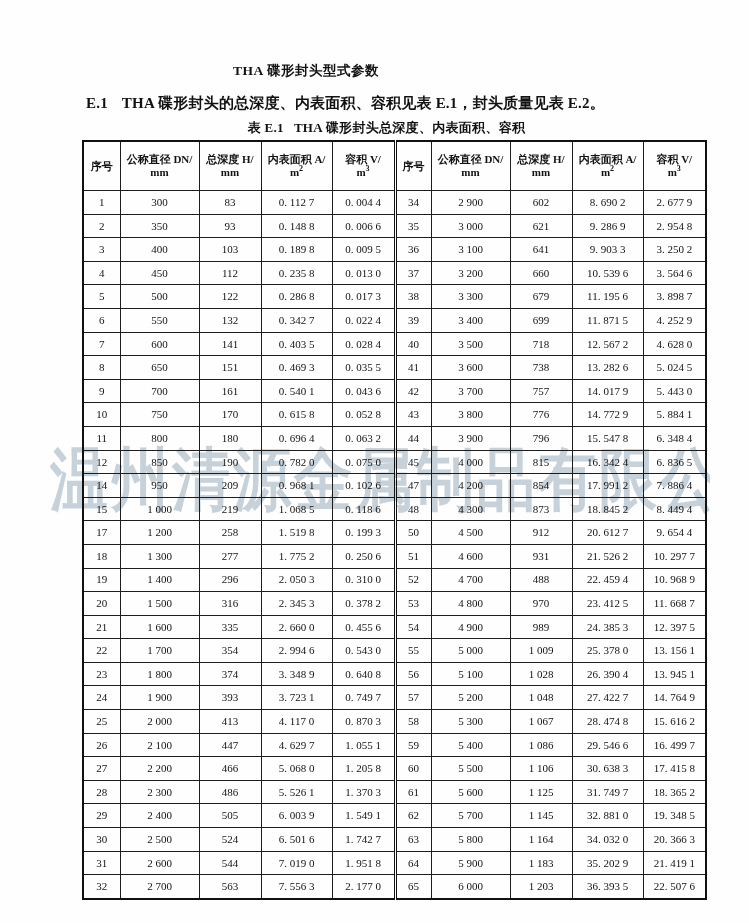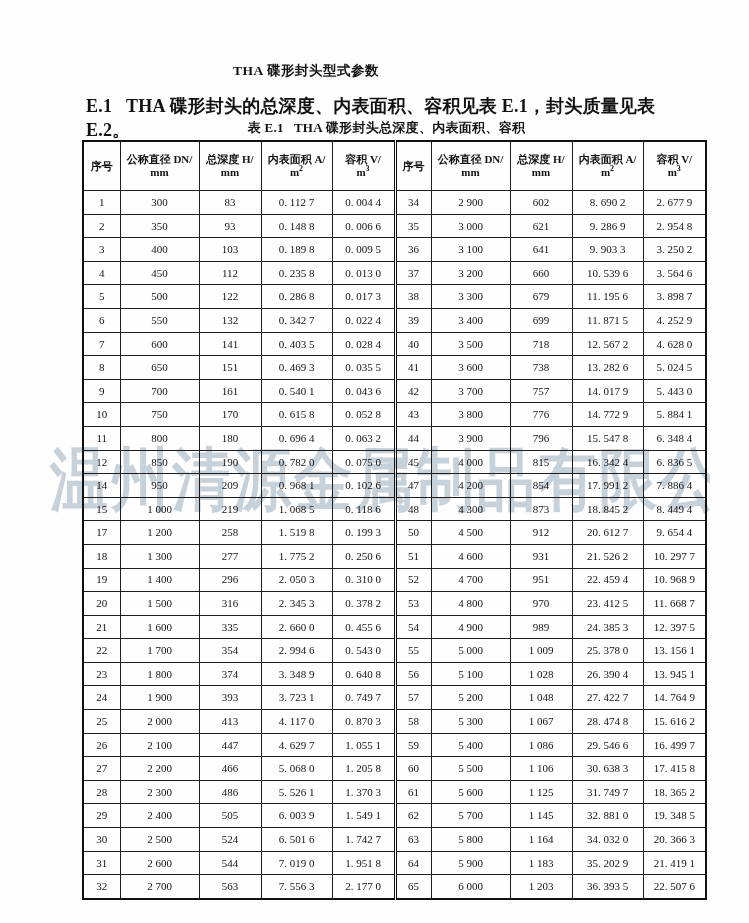--- a/index.html
+++ b/index.html
@@ -61,21 +61,21 @@
     font-size: 13.5px;
     font-weight: bold;
     letter-spacing: 0.5px;
     z-index: 3;
   }
   #clause-para {
     position: absolute;
     top: 94px;
     left: 86px;
     width: 600px;
-    font-size: 18px;
+    font-size: 15px;
     font-weight: bold;
     letter-spacing: 0.2px;
     z-index: 3;
   }
   #clause-para .clause-num {
     margin-right: 14px;
   }
   #table-caption {
     position: absolute;
     top: 119px;
@@ -418,21 +418,21 @@
             <td>10. 297 7</td>
           </tr>
           <tr>
             <td class="seq">19</td>
             <td>1 400</td>
             <td>296</td>
             <td>2. 050 3</td>
             <td>0. 310 0</td>
             <td class="seq panel-gap">52</td>
             <td>4 700</td>
-            <td>951</td>
+            <td>488</td>
             <td>22. 459 4</td>
             <td>10. 968 9</td>
           </tr>
           <tr>
             <td class="seq">20</td>
             <td>1 500</td>
             <td>316</td>
             <td>2. 345 3</td>
             <td>0. 378 2</td>
             <td class="seq panel-gap">53</td>

